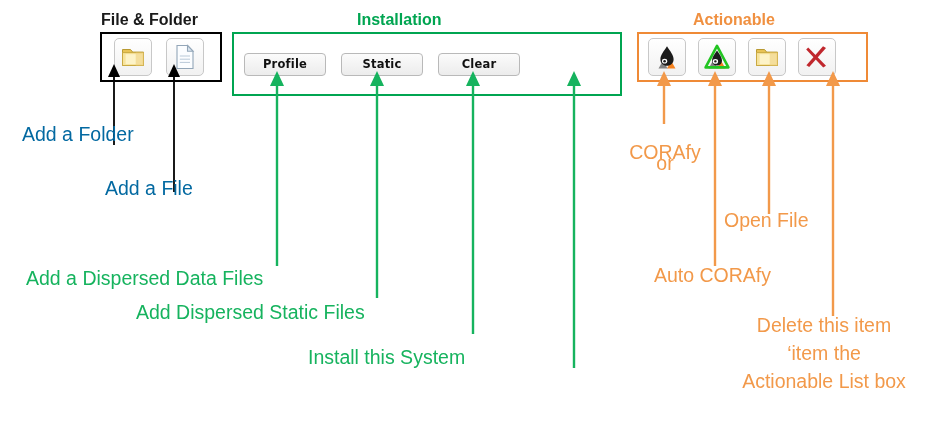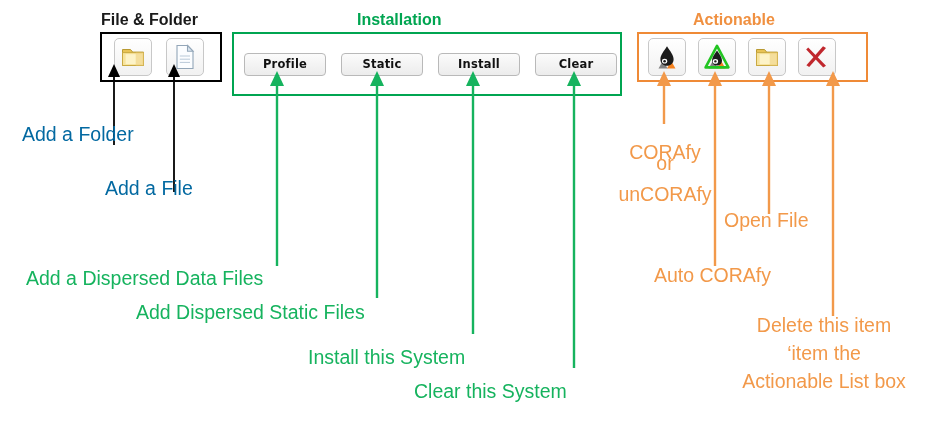--- a/index.html
+++ b/index.html
@@ -124,21 +124,20 @@
           </g>
         </svg>
       </span>
     </div>
   </div>
 
   <div class="abs group-box box-green" style="left:232px; top:32px; width:390px; height:64px; padding-left:10px; gap:15px;">
 
     <div class="text-btn" style="width:82px;">Profile</div>
     <div class="text-btn" style="width:82px;">Static</div>
-    <div class="text-btn" style="width:82px;">Install</div>
     <div class="text-btn" style="width:82px;">Clear</div>
   </div>
 
   <div class="abs group-box box-orange" style="left:637px; top:32px; width:231px; height:50px; padding-left:9px; gap:12px;">
 
     <div class="icon-btn">
       <span>
         <svg width="28" height="28" viewBox="0 0 28 28">
           <path d="M14 25.5L22.5 25.5 18.2 18z" fill="#f5821f"></path>
           <path d="M5.5 25.5h9L10 17.5z" fill="#6e6e6e" opacity="0.85"></path>
@@ -228,21 +227,20 @@
       <path d="M9 1 L16 16 L2 16 Z" fill="#16b35e"></path>
     </svg>
   </div>
 
   <div class="abs ann ann-green" style="left:26px; top:266px;">Add a Dispersed Data Files</div>
 
   <div class="abs ann ann-green" style="left:136px; top:300px;">Add Dispersed Static Files</div>
 
   <div class="abs ann ann-green" style="left:308px; top:345px;">Install this System</div>
 
-  <div class="abs ann ann-green" style="left:414px; top:379px;">Clear this System</div>
 
   <div class="leader" style="left:655px; top:70px; width:24px; height:58px;">
     <svg width="24" height="58">
       <line x1="9" y1="54" x2="9" y2="14" stroke="#f2994a" stroke-width="2.4"></line>
       <path d="M9 1 L16 16 L2 16 Z" fill="#f2994a"></path>
     </svg>
   </div>
 
   <div class="leader" style="left:706px; top:70px; width:24px; height:200px;">
     <svg width="24" height="200">
@@ -260,21 +258,20 @@
 
   <div class="leader" style="left:824px; top:70px; width:24px; height:250px;">
     <svg width="24" height="250">
       <line x1="9" y1="246" x2="9" y2="14" stroke="#f2994a" stroke-width="2.4"></line>
       <path d="M9 1 L16 16 L2 16 Z" fill="#f2994a"></path>
     </svg>
   </div>
 
   <div class="abs ann ann-orange ann-center" style="left:600px; top:104px; width:130px;margin-top:36px;">CORAfy</div>
   <div class="abs ann ann-orange ann-center" style="left:600px; top:151px; width:130px;">or</div>
-  <div class="abs ann ann-orange ann-center" style="left:600px; top:182px; width:130px;">unCORAfy</div>
 
   <div class="abs ann ann-orange" style="left:724px; top:208px;">Open File</div>
 
   <div class="abs ann ann-orange" style="left:654px; top:263px;">Auto CORAfy</div>
 
   <div class="abs ann ann-orange ann-center" style="left:713px; top:313px; width:222px;">Delete this item</div>
   <div class="abs ann ann-orange ann-center" style="left:713px; top:341px; width:222px;">‘item the</div>
   <div class="abs ann ann-orange ann-center" style="left:713px; top:369px; width:222px;">Actionable List box</div>
 
 </div>

